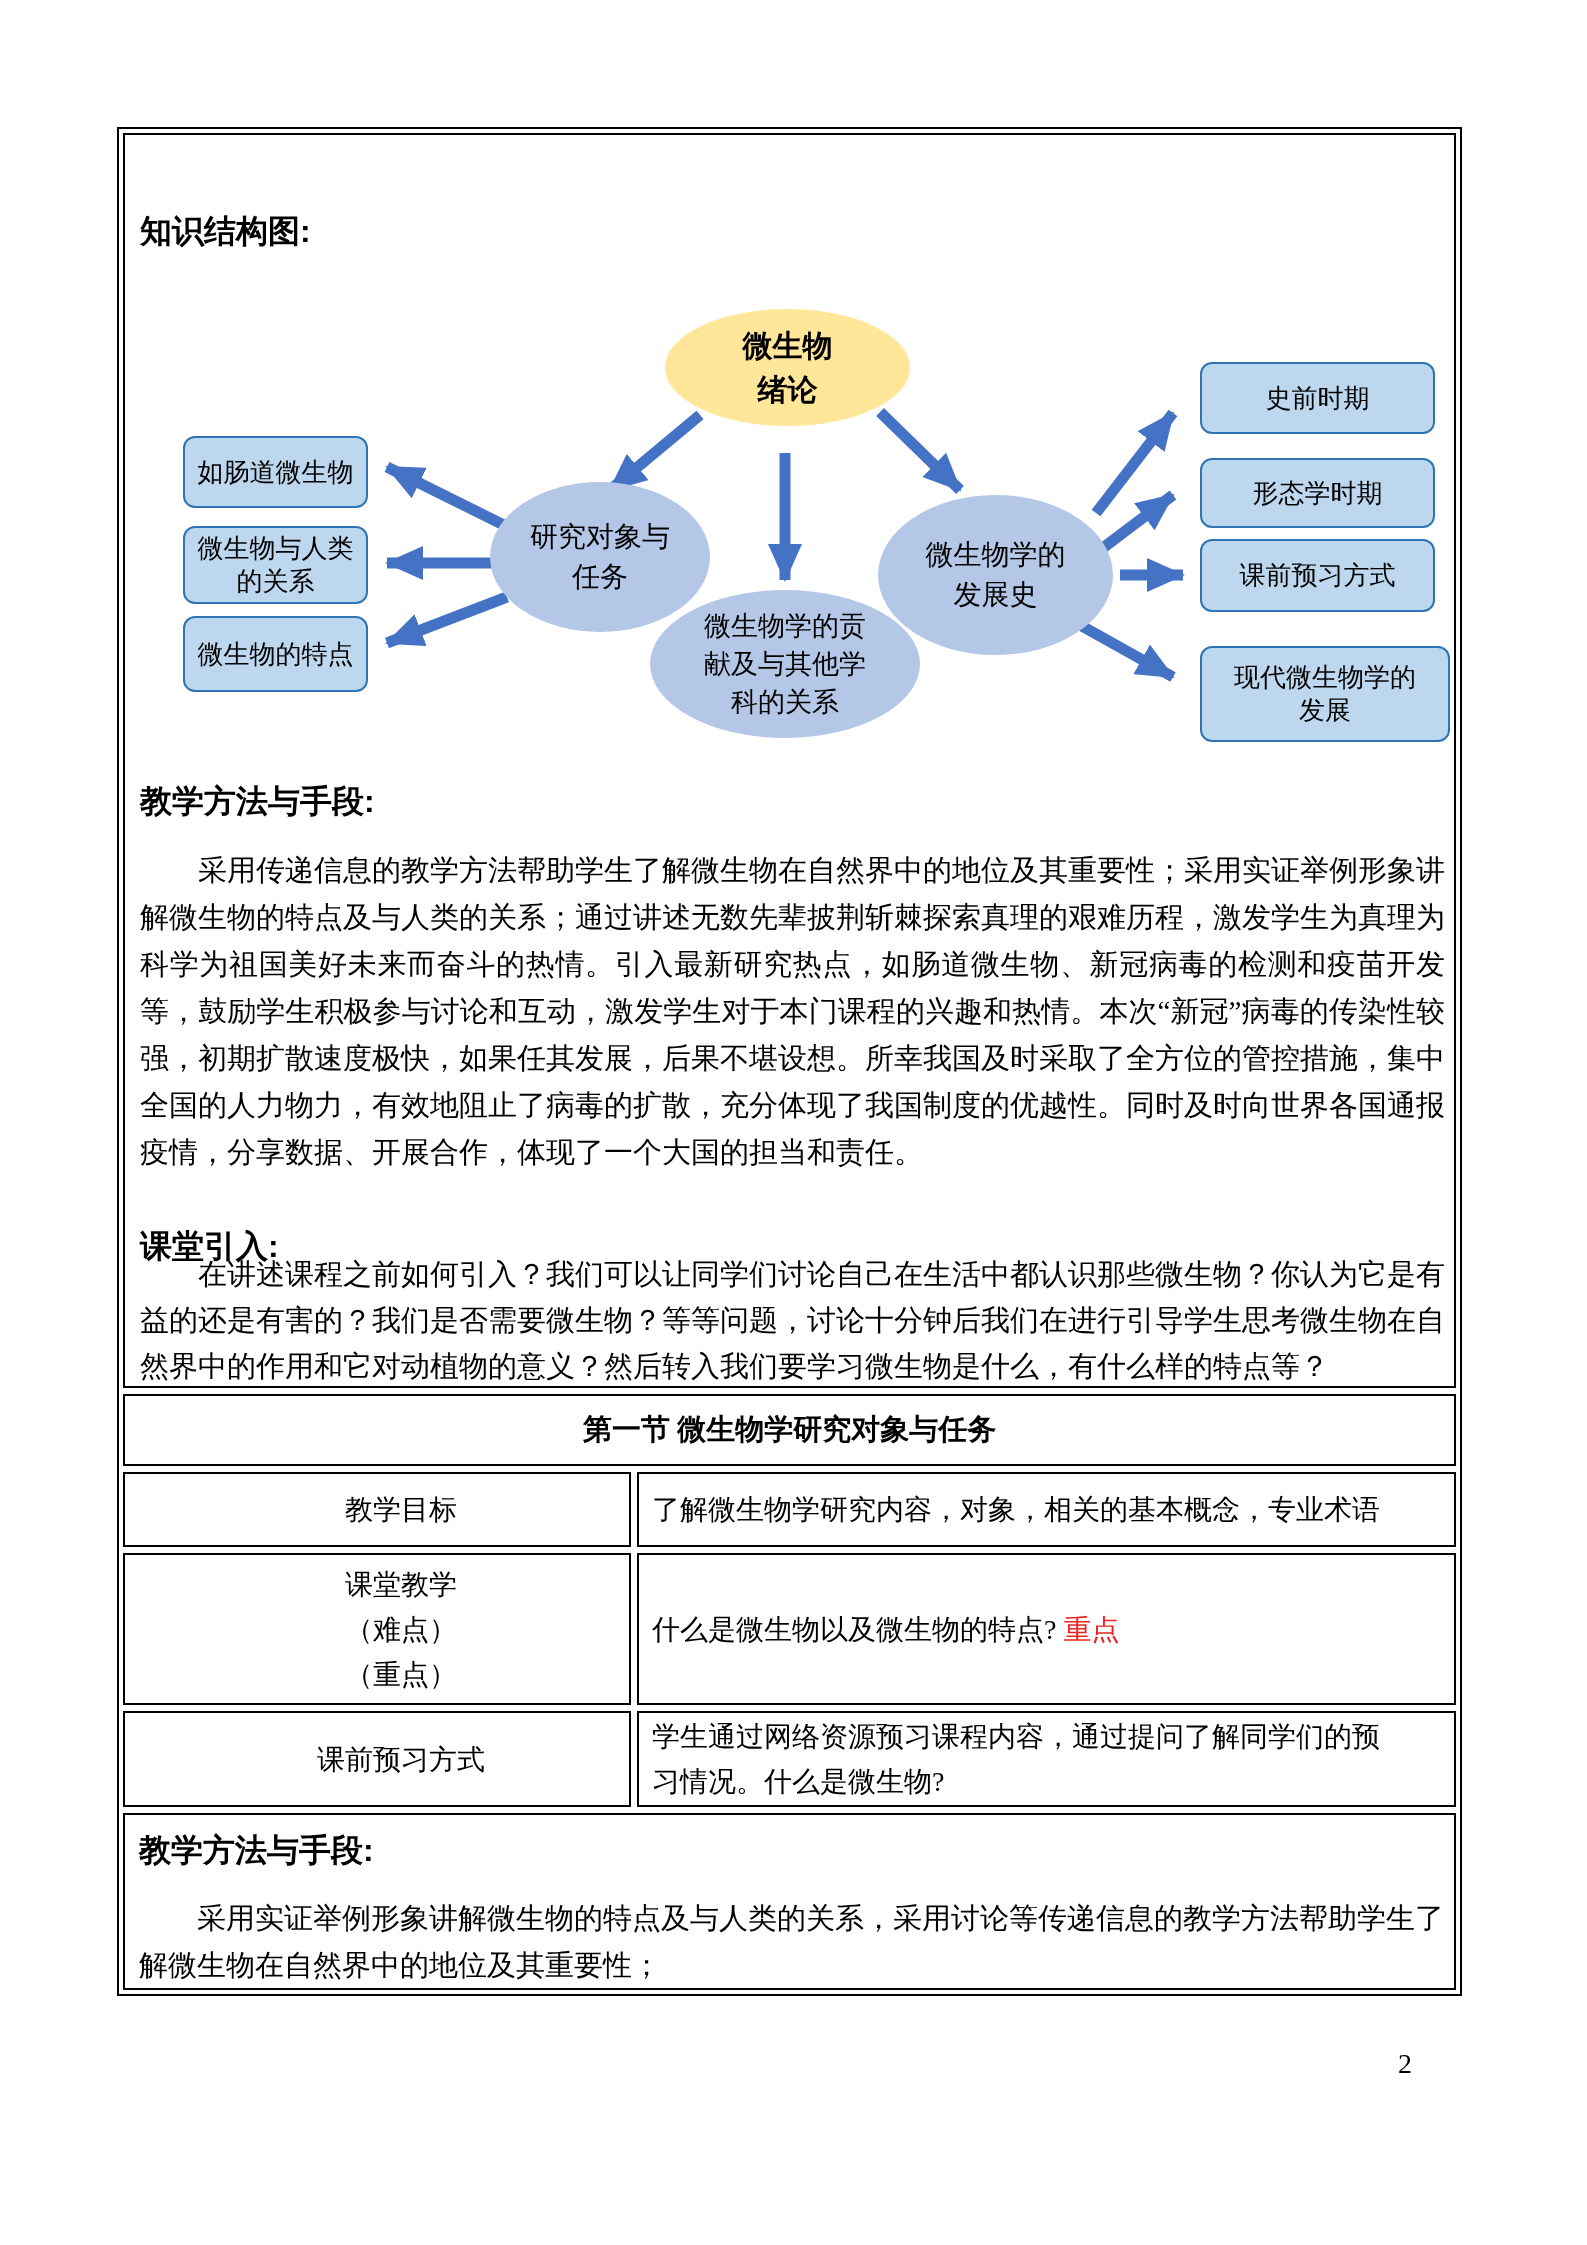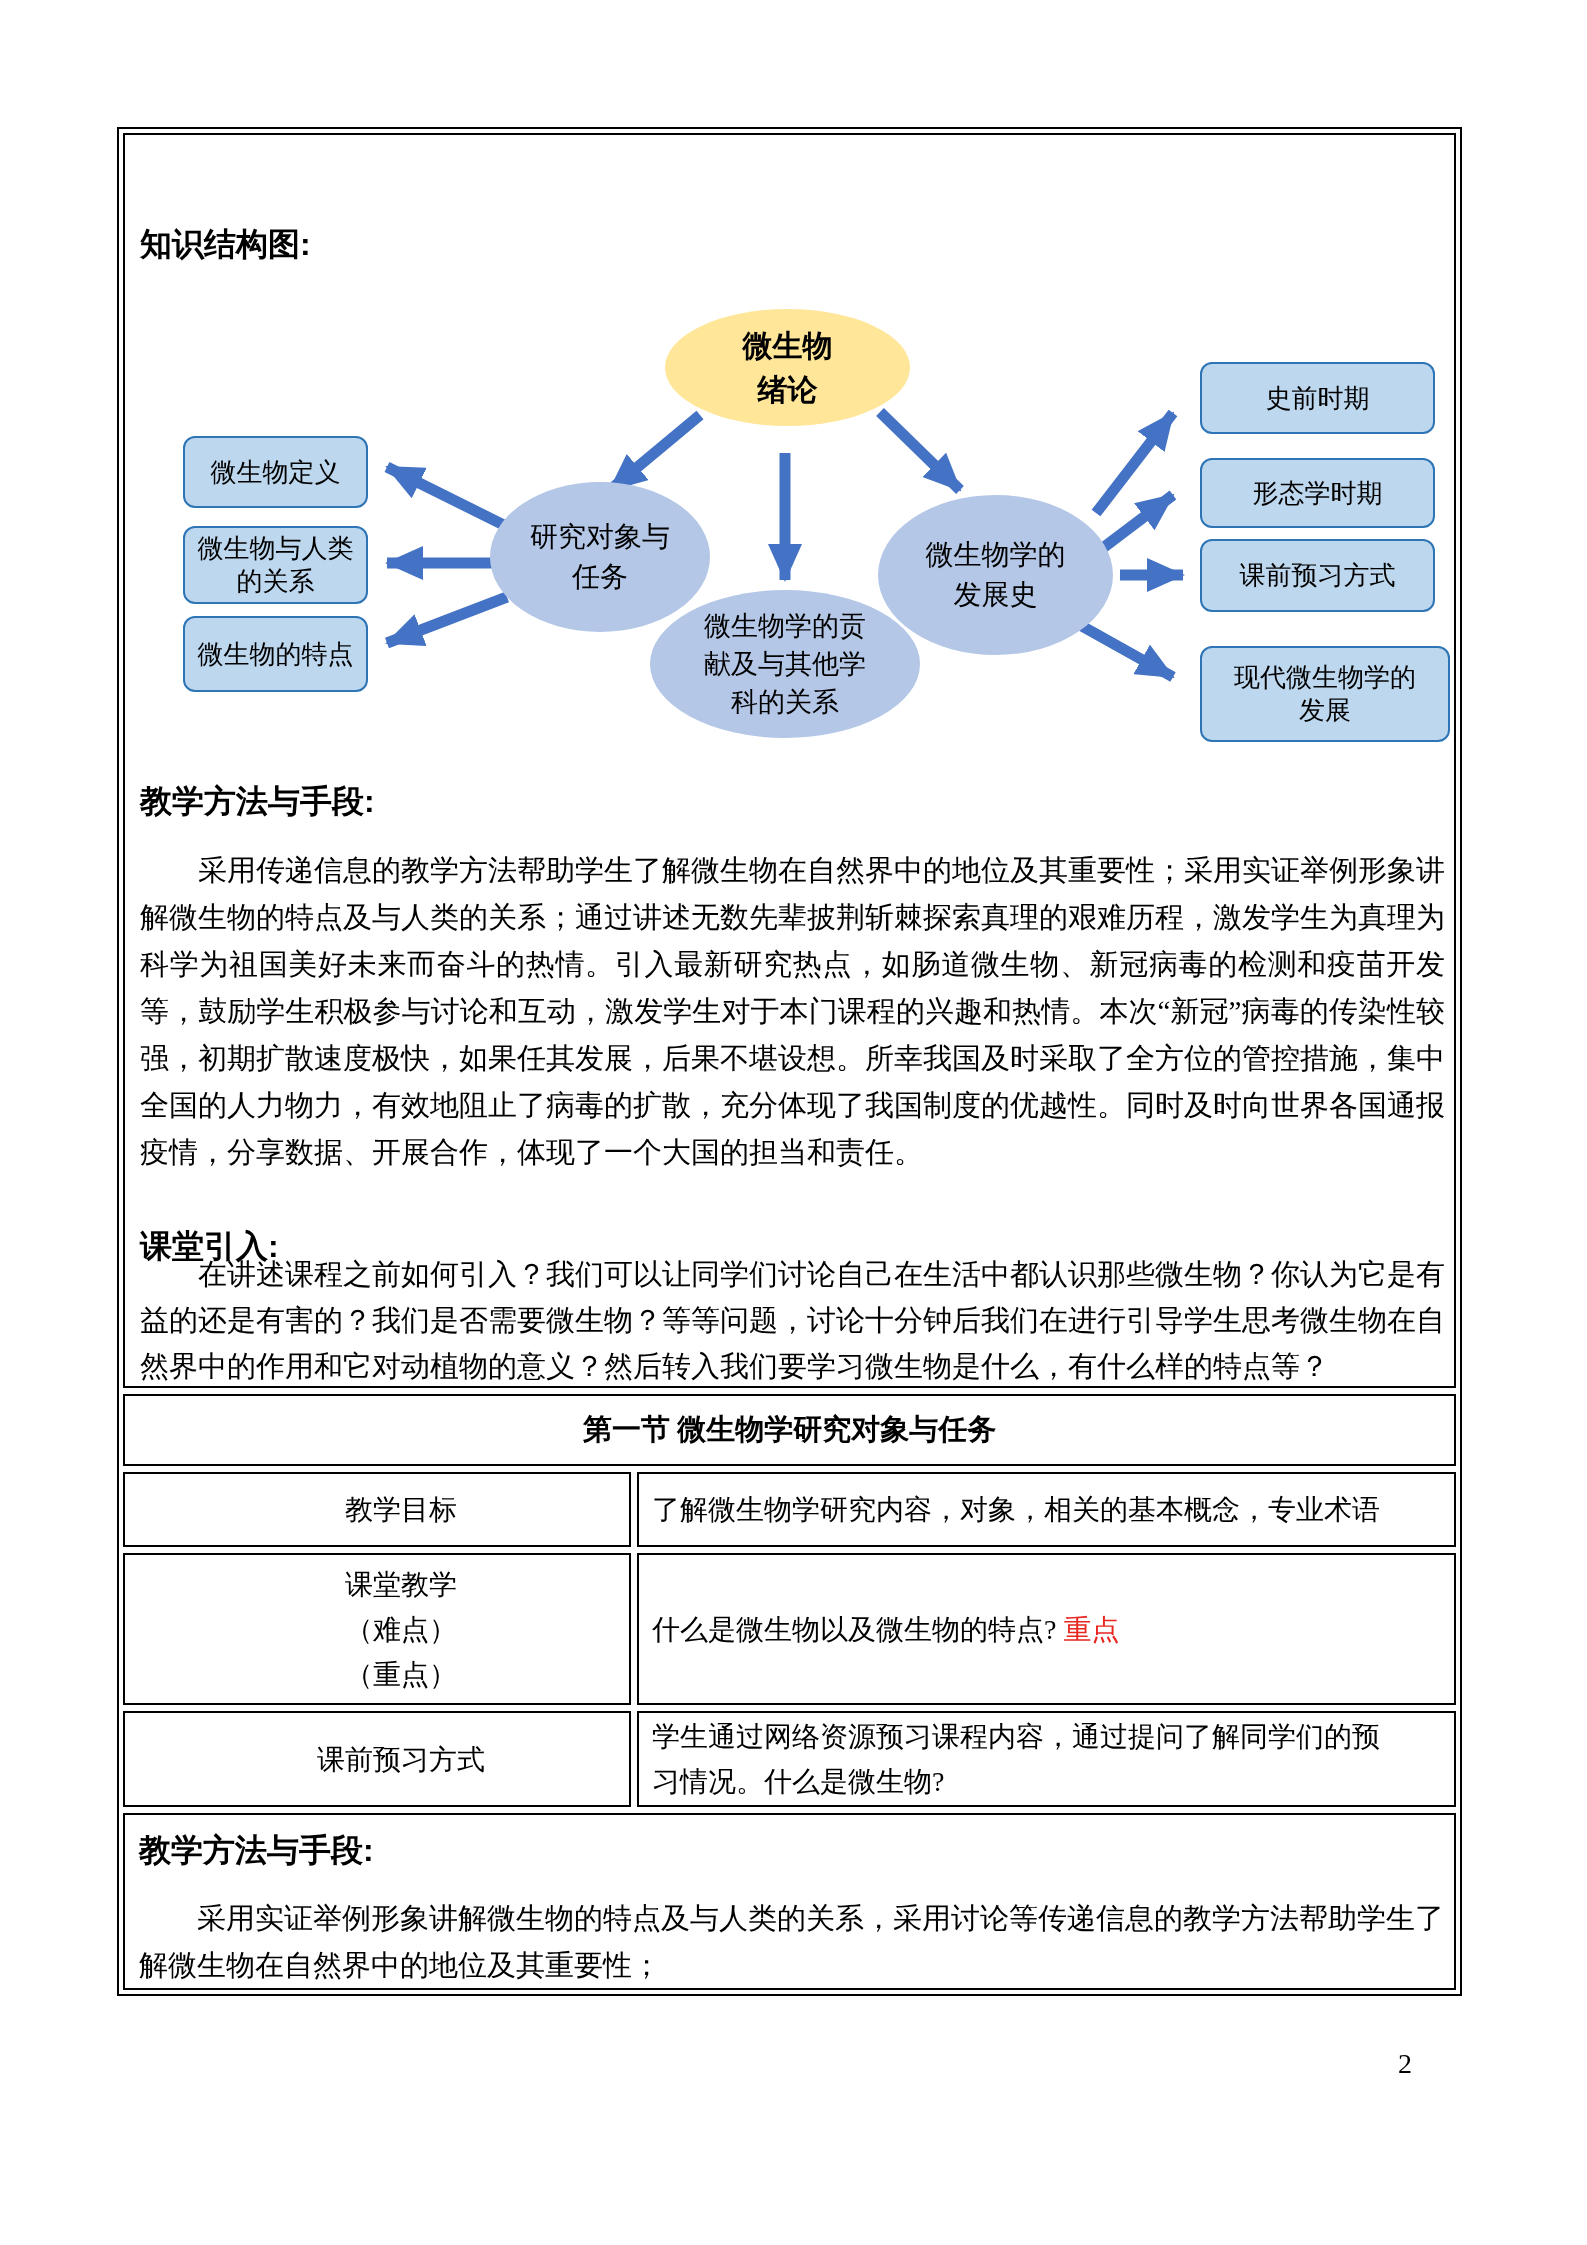--- a/index.html
+++ b/index.html
@@ -53,21 +53,21 @@
   .pagenum{position:absolute;left:1398px;top:2048px;font-size:28px;font-family:"Liberation Serif",serif;}
 </style>
 </head>
 <body>
 
 <div class="page">
   <div class="frame">
 
     <div class="box box1">
 
-      <div class="hd" style="left:15px;top:91px">知识结构图:</div>
+      <div class="hd" style="left:15px;top:78px">知识结构图:</div>
 
       <svg class="arrows" viewBox="0 0 1329 1251" preserveAspectRatio="none">
         <defs>
           <marker id="ah" markerUnits="userSpaceOnUse" markerWidth="38" markerHeight="34" refX="36" refY="17" orient="auto">
             <path d="M0,0 L38,17 L0,34 Z" fill="#4472C4"></path>
           </marker>
         </defs>
         <line x1="575" y1="280" x2="485" y2="355" stroke="#4472C4" stroke-width="11" marker-end="url(#ah)"></line>
         <line x1="755" y1="277" x2="835" y2="355" stroke="#4472C4" stroke-width="11" marker-end="url(#ah)"></line>
         <line x1="660" y1="318" x2="660" y2="445" stroke="#4472C4" stroke-width="11" marker-end="url(#ah)"></line>
@@ -83,21 +83,21 @@
       <div class="el el-blue" style="left:365px;top:347px;width:220px;height:150px">研究对象与
 任务</div>
       <div class="el el-root" style="left:540px;top:174px;width:245px;height:117px">微生物
 绪论</div>
       <div class="el el-blue" style="left:525px;top:455px;width:270px;height:148px;font-size:27px;line-height:38px">微生物学的贡
 献及与其他学
 科的关系</div>
       <div class="el el-blue" style="left:753px;top:360px;width:235px;height:160px">微生物学的
 发展史</div>
 
-      <div class="rbox" style="left:58px;top:301px;width:185px;height:72px">微生物定义</div>
+      <div class="rbox" style="left:58px;top:301px;width:185px;height:72px">如肠道微生物</div>
       <div class="rbox" style="left:58px;top:391px;width:185px;height:78px">微生物与人类
 的关系</div>
       <div class="rbox" style="left:58px;top:481px;width:185px;height:76px">微生物的特点</div>
 
       <div class="rbox" style="left:1075px;top:227px;width:235px;height:72px">史前时期</div>
       <div class="rbox" style="left:1075px;top:323px;width:235px;height:70px">形态学时期</div>
       <div class="rbox" style="left:1075px;top:404px;width:235px;height:73px">课前预习方式</div>
       <div class="rbox" style="left:1075px;top:511px;width:250px;height:96px">现代微生物学的
 发展</div>
 

